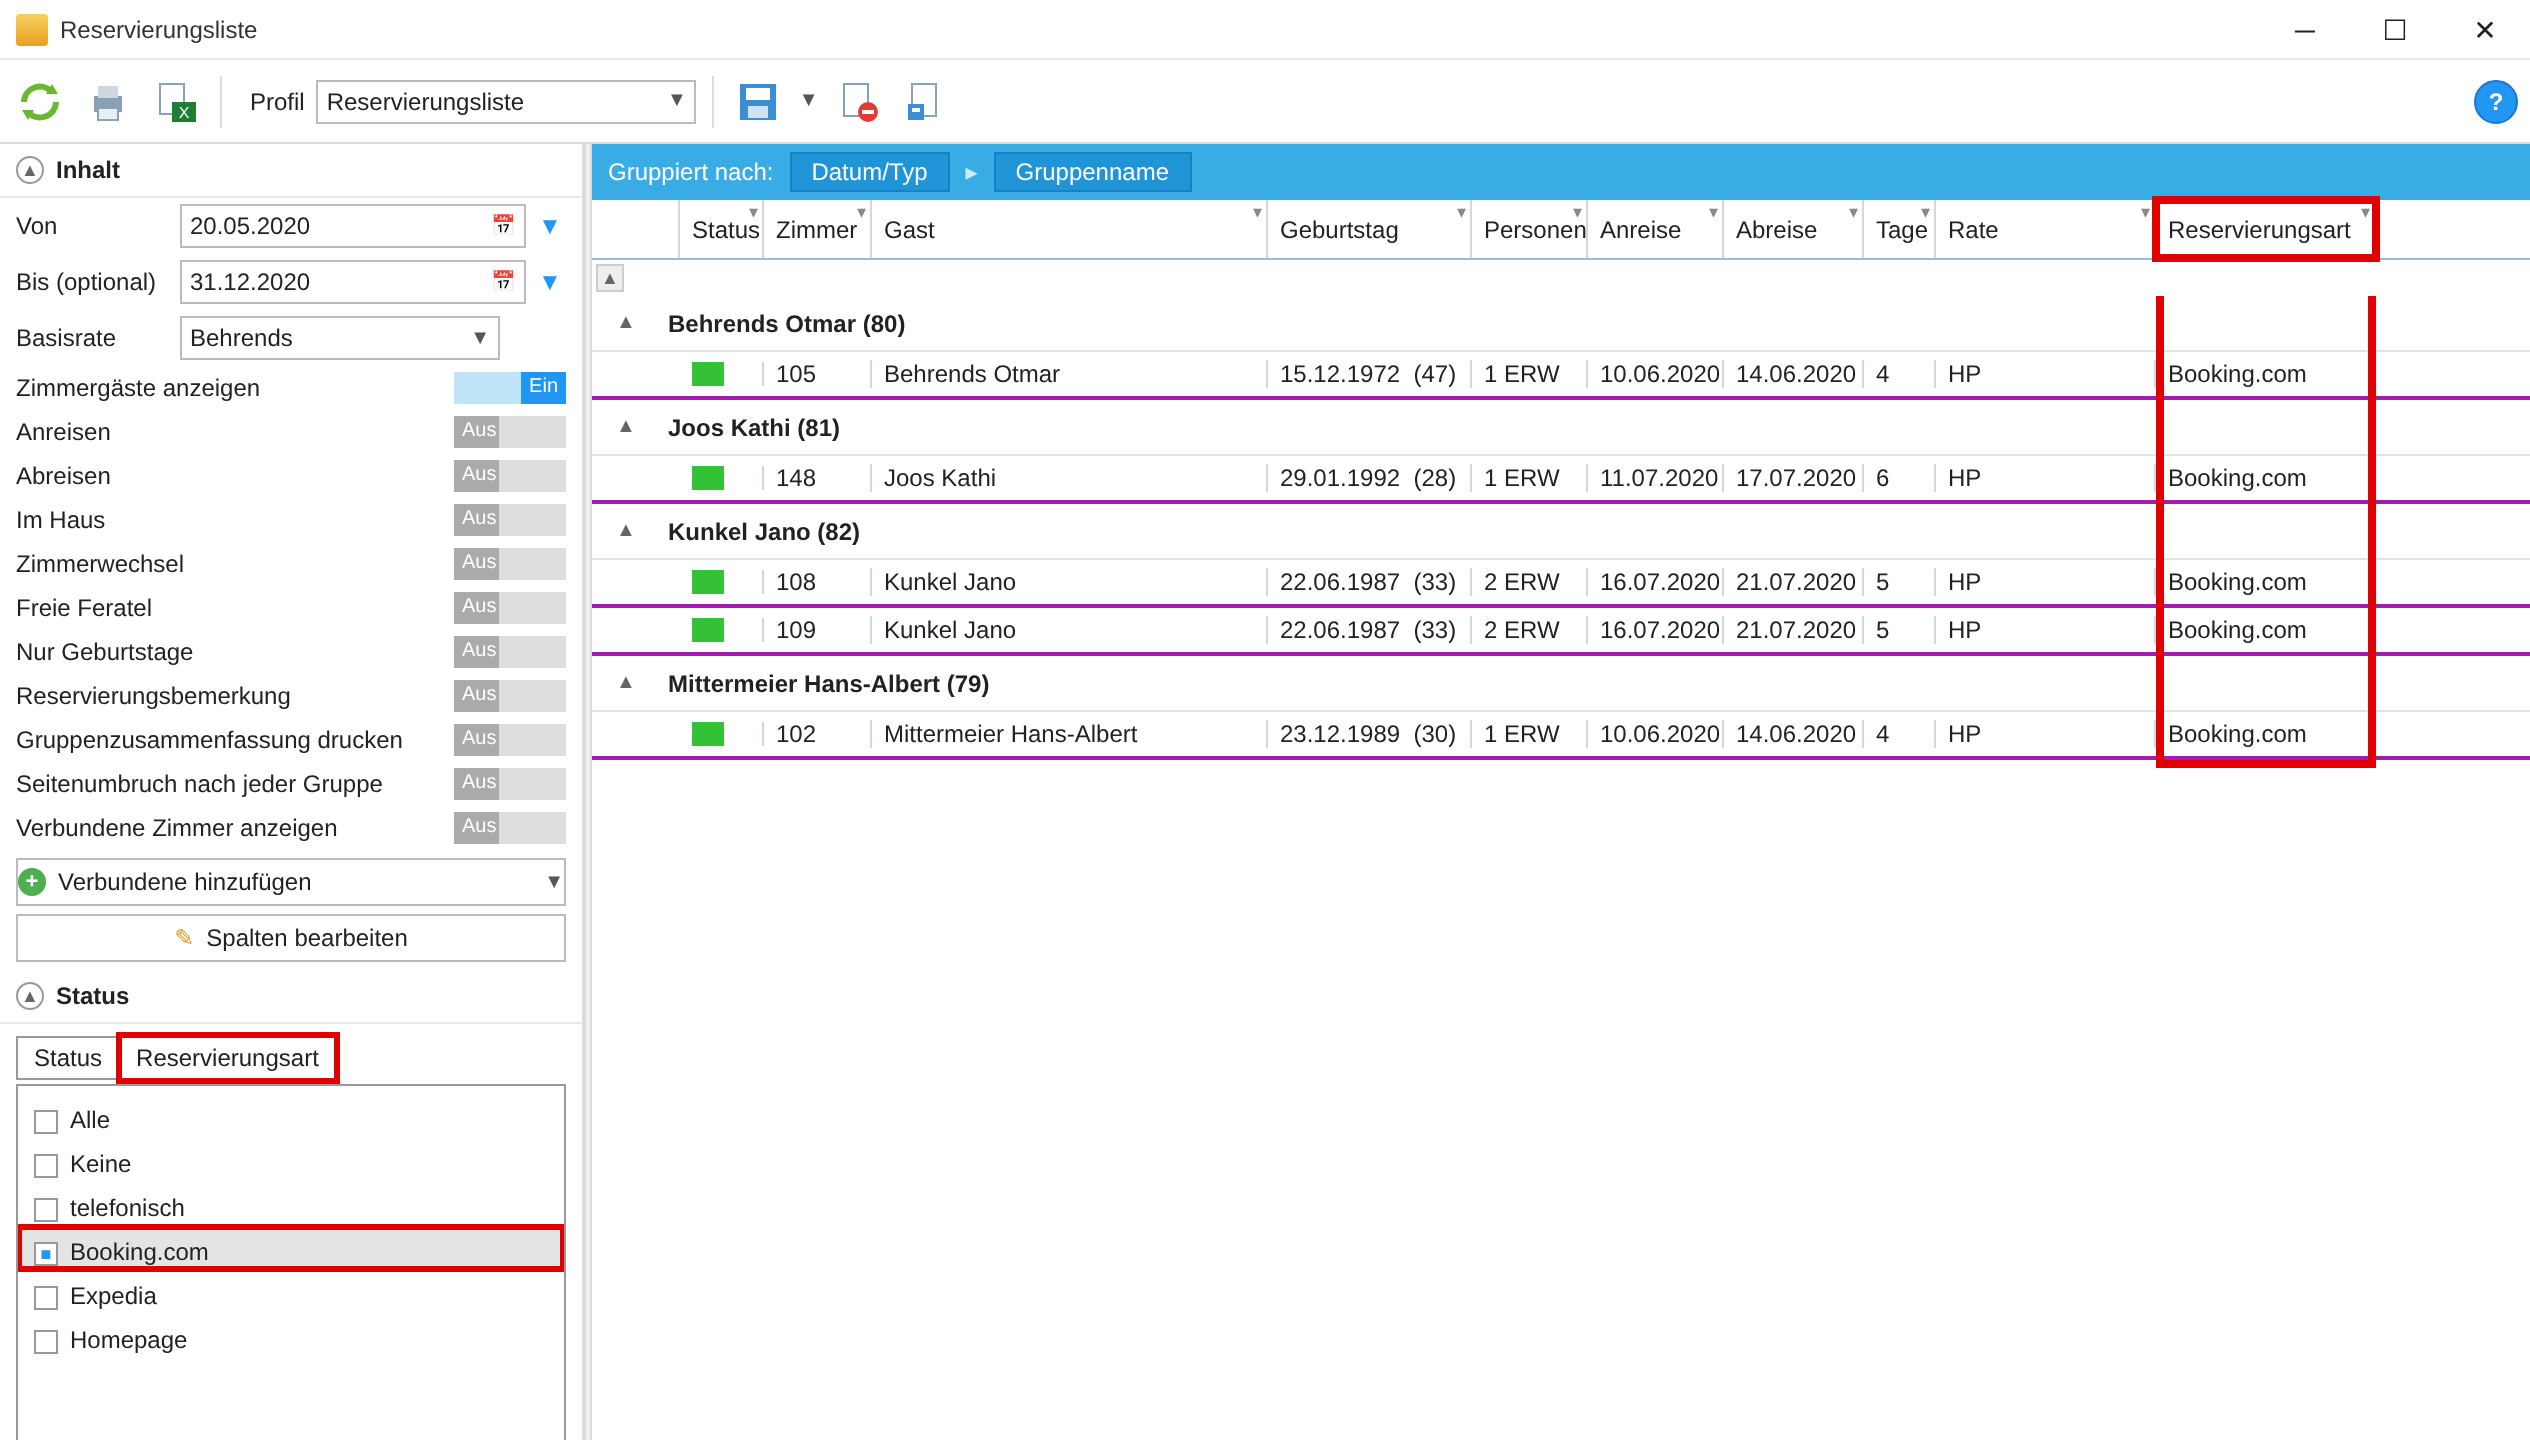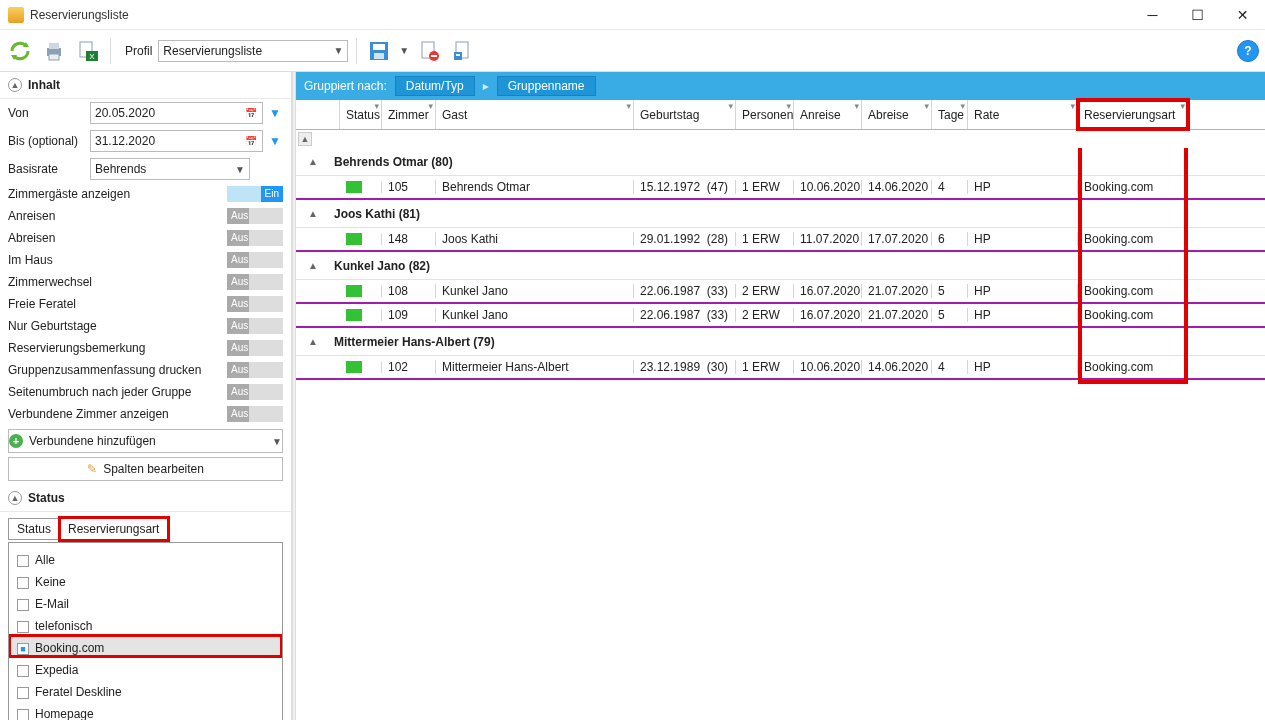--- a/index.html
+++ b/index.html
@@ -259,37 +259,29 @@
         <div class="filter-item">
           <span class="chk"></span>
     <span>Alle</span>
         </div>
         <div class="filter-item">
           <span class="chk"></span>
     <span>Keine</span>
         </div>
         <div class="filter-item">
           <span class="chk"></span>
-    <span>E-Mail</span>
-        </div>
-        <div class="filter-item">
-          <span class="chk"></span>
     <span>telefonisch</span>
         </div>
         <div class="filter-item selected highlight">
           <span class="chk">■</span>
     <span>Booking.com</span>
         </div>
         <div class="filter-item">
           <span class="chk"></span>
     <span>Expedia</span>
-        </div>
-        <div class="filter-item">
-          <span class="chk"></span>
-    <span>Feratel Deskline</span>
         </div>
         <div class="filter-item">
           <span class="chk"></span>
     <span>Homepage</span>
         </div>
       </div>
   </div>
 
   <div class="splitter"></div>
 

